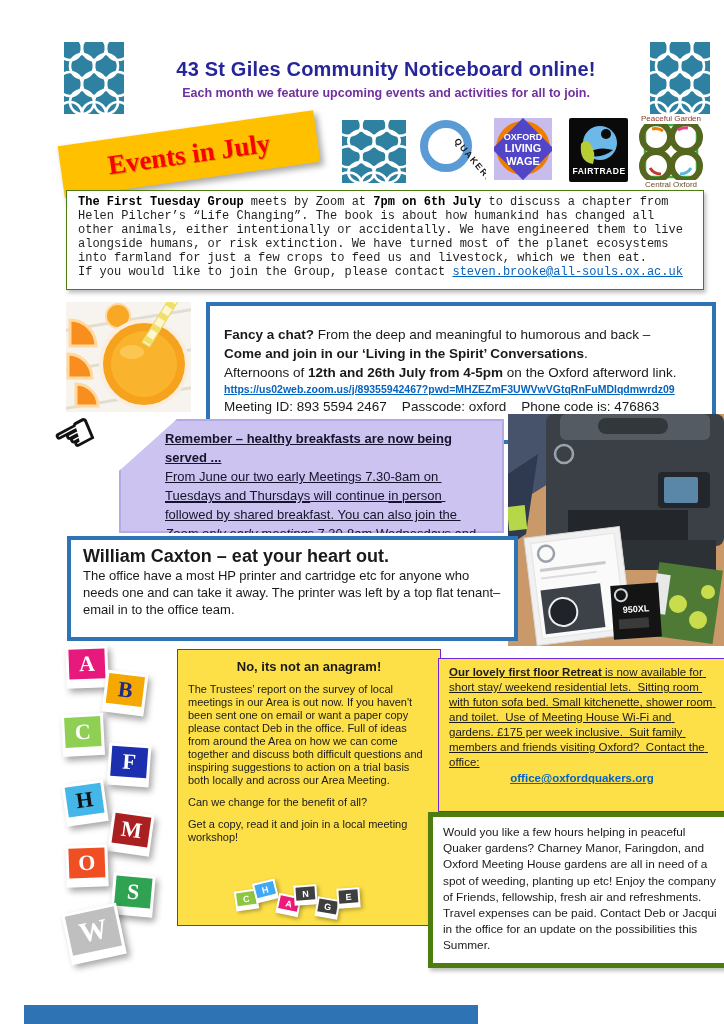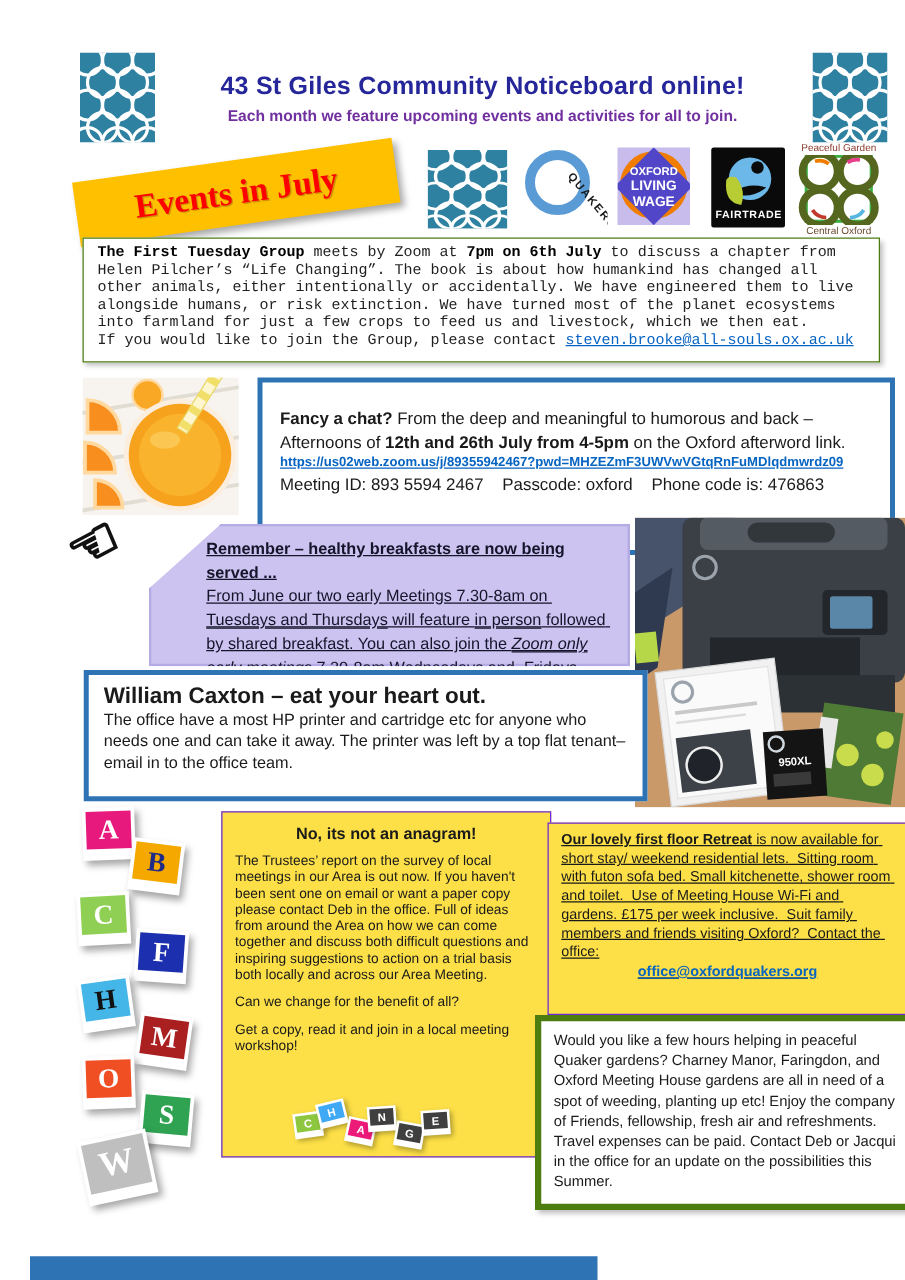--- a/index.html
+++ b/index.html
@@ -190,30 +190,31 @@
         <rect x="88" y="-4" width="9" height="6" fill="#f2df6a"></rect>
           <rect x="88" y="10" width="9" height="6" fill="#f2df6a"></rect>
         <rect x="88" y="24" width="9" height="6" fill="#f2df6a"></rect>
           <rect x="88" y="38" width="9" height="6" fill="#f2df6a"></rect>
       </g>
     </svg>
   </div>
 
   <div class="abs bbox chatbox" style="left:182px;top:302px;width:474px;height:96px">
     <div><b>Fancy a chat?</b><span> From the deep and meaningful to humorous and back –</span></div>
+    <div><b>Come and join in our ‘Living in the Spirit’ Conversations</b><span>.</span></div>
     <div><span>Afternoons of </span><b>12th and 26th July from 4-5pm</b><span> on the Oxford afterword link.</span></div>
     <a class="link zlink">https://us02web.zoom.us/j/89355942467?pwd=MHZEZmF3UWVwVGtqRnFuMDlqdmwrdz09</a>
     <div class="pre">Meeting ID: 893 5594 2467    Passcode: oxford    Phone code is: 476863</div>
   </div>
 
   <div class="abs hand">☜</div>
 
   <div class="abs remember" style="left:95px;top:419px;width:385px;height:114px;box-sizing:border-box">
     <div style="font-weight:bold">Remember –  healthy breakfasts are now being served ...</div>
-    <div><span class="pre">From June our two early Meetings 7.30-8am on </span><u>Tuesdays and Thursdays</u><span class="pre"> will feature </span><u>in person</u><span class="pre"> followed by shared breakfast. You can also join the </span><u><i>Zoom only early meetings</i></u><u class="pre"> 7.30-8am Wednesdays and  Fridays. (M4W link)</u></div>
+    <div><span class="pre">From June our two early Meetings 7.30-8am on </span><u>Tuesdays and Thursdays</u><span class="pre"> will continue </span><u>in person</u><span class="pre"> followed by shared breakfast. You can also join the </span><u><i>Zoom only early meetings</i></u><u class="pre"> 7.30-8am Wednesdays and  Fridays. (M4W link)</u></div>
   </div>
 
   <div class="abs" style="left:484px;top:414px;width:216px;height:232px;overflow:hidden">
     <svg width="216" height="232">
       <rect width="216" height="232" fill="#c9996a"></rect>
       <path d="M0 0 L80 0 L40 70 L0 95 Z" fill="#47536b"></path>
       <path d="M0 60 L30 40 L18 120 L0 132 Z" fill="#2f3950"></path>
       <g>
         <rect x="38" y="0" width="178" height="132" rx="8" fill="#3b4046"></rect>
         <rect x="52" y="0" width="150" height="26" rx="6" fill="#545b63"></rect>

